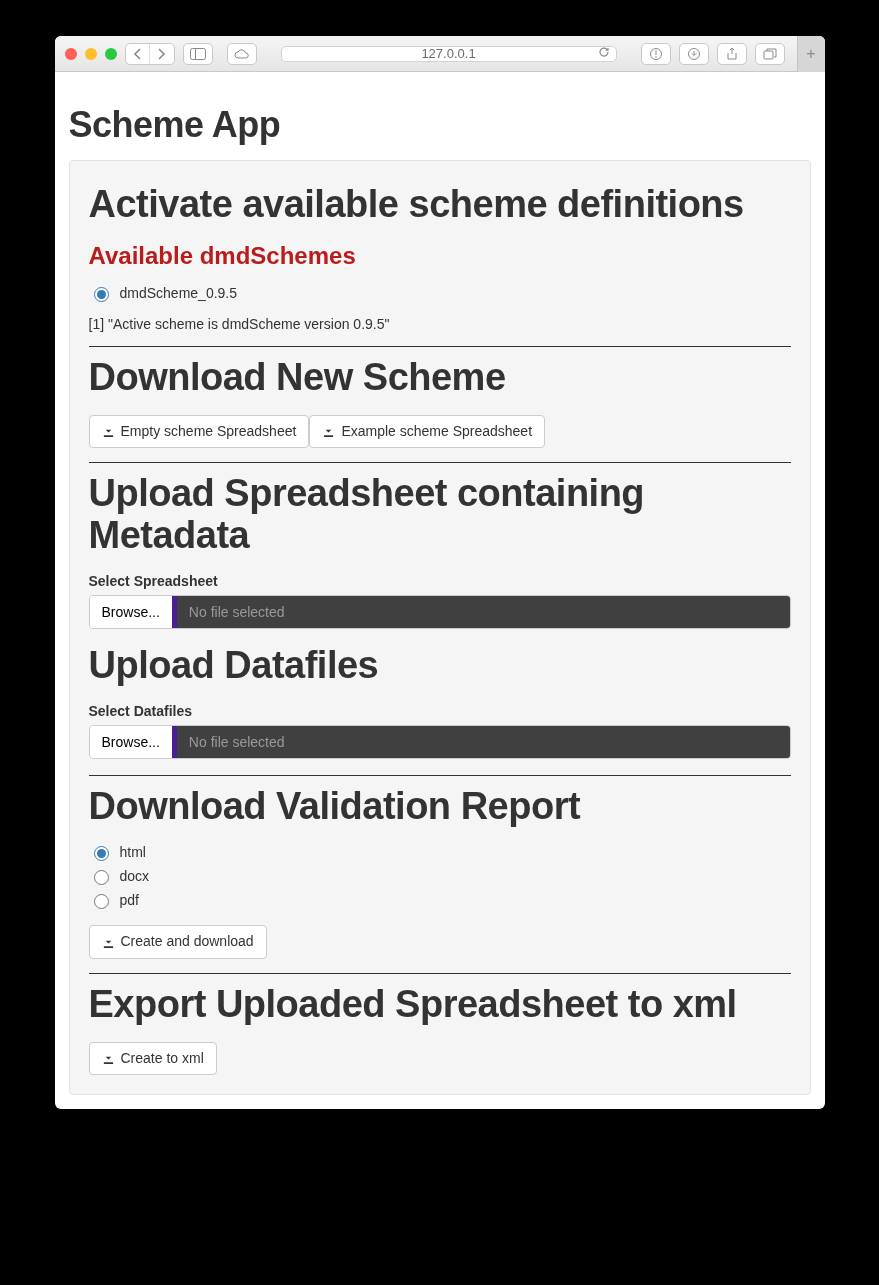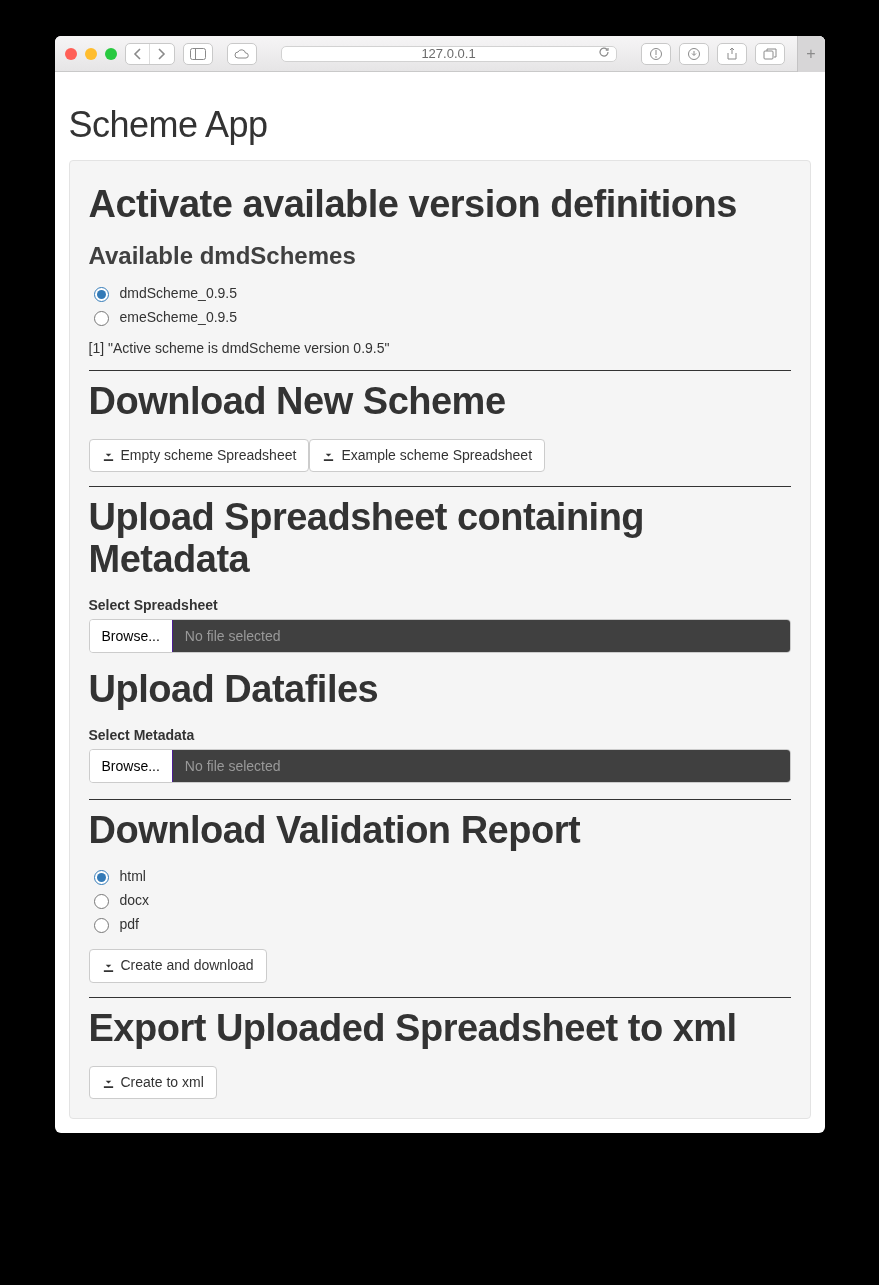--- a/index.html
+++ b/index.html
@@ -50,47 +50,47 @@
   }
   .url-refresh{ position:absolute; right:6px; color:#9a9a9a; }
   .tb-right { display:flex; gap:8px; }
   .new-tab {
     width:28px; height:36px; background:#d7d6d7; border-left:1px solid #c4c3c4;
     display:flex; align-items:center; justify-content:center; color:#8a8a8a; font-size:16px;
     margin-left:4px; margin-right:-10px;
   }
   
   .page { padding: 14px; }
-  h1.app-title { font-size:36px; font-weight:400; margin:18px 0 14px 0; color:#333; letter-spacing:-0.5px; }
+  h1.app-title { font-size:36px; font-weight:700; margin:18px 0 14px 0; color:#333; letter-spacing:-0.5px; }
   .well {
     background:#f5f5f5;
     border:1px solid #e3e3e3;
     border-radius:4px;
     padding: 19px;
   }
   h2 { font-size:38px; font-weight:600; margin:4px 0 16px 0; color:#333; letter-spacing:-0.5px; line-height:1.1;}
-  h3 { font-size:24px; font-weight:700; margin:10px 0 14px 0; color:#404040;}
+  h3 { font-size:24px; font-weight:700; margin:10px 0 14px 0; color:#b91c1c;}
   .radio-row { display:flex; align-items:center; gap:8px; margin:6px 0; font-size:14px; }
   .radio-row input[type=radio]{ width:15px; height:15px; accent-color:#337ab7; }
   .status-text { margin:14px 0 10px 0; font-size:14px; color:#333;}
   hr { border:none; border-top:1px solid #333; margin:14px 0 10px 0;}
   .btn {
     display:inline-flex; align-items:center; gap:6px;
     border:1px solid #ccc; background:#fff; color:#333;
     padding:6px 12px; border-radius:4px; font-size:14px; cursor:pointer;
     line-height:1.4;
   }
   .btn-row { display:flex; flex-wrap:wrap; margin-top:4px;}
   label.bold { font-weight:700; display:block; margin-bottom:6px; font-size:14px; }
   .file-picker {
     display:flex; border:1px solid #ccc; border-radius:4px; overflow:hidden; height:34px;
     margin-bottom:16px;
   }
   .file-picker .browse {
-    background:#fff; border:none; border-right:1px solid #4c1d95; padding:0 12px; font-size:14px; cursor:pointer;
+    background:#fff; border:none; border-right:5px solid #4c1d95; padding:0 12px; font-size:14px; cursor:pointer;
   }
   .file-picker .file-label {
     flex:1; background:#404040; display:flex; align-items:center; padding:0 12px; color:#999; font-size:14px;
   }
   .download-icon { width:13px; height:13px; }
 </style>
 </head>
 <body>
 
 <div class="os-frame">
@@ -168,30 +168,26 @@
     </div>
     <div class="new-tab">+</div>
   </div>
 
   <div class="page">
     <h1 class="app-title">Scheme App</h1>
 
     <div class="well">
 
       
-      <h2>Activate available version definitions</h2>
+      <h2>Activate available scheme definitions</h2>
       <h3>Available dmdSchemes</h3>
 
       <div class="radio-row">
         <input type="radio" name="scheme" checked="" style="">
         <span>dmdScheme_0.9.5</span>
-      </div>
-      <div class="radio-row">
-        <input type="radio" name="scheme" style="">
-        <span>emeScheme_0.9.5</span>
       </div>
 
       <div class="status-text">[1] "Active scheme is dmdScheme version 0.9.5"</div>
 
       <hr>
 
       
       <h2>Download New Scheme</h2>
       <div class="btn-row">
         <button class="btn">
@@ -213,21 +209,21 @@
       
       <h2>Upload Spreadsheet containing Metadata</h2>
       <label class="bold">Select Spreadsheet</label>
       <div class="file-picker">
         <button class="browse">Browse...</button>
         <div class="file-label">No file selected</div>
       </div>
 
       
       <h2>Upload Datafiles</h2>
-      <label class="bold">Select Metadata</label>
+      <label class="bold">Select Datafiles</label>
       <div class="file-picker">
         <button class="browse">Browse...</button>
         <div class="file-label">No file selected</div>
       </div>
 
       <hr>
 
       
       <h2>Download Validation Report</h2>
 

